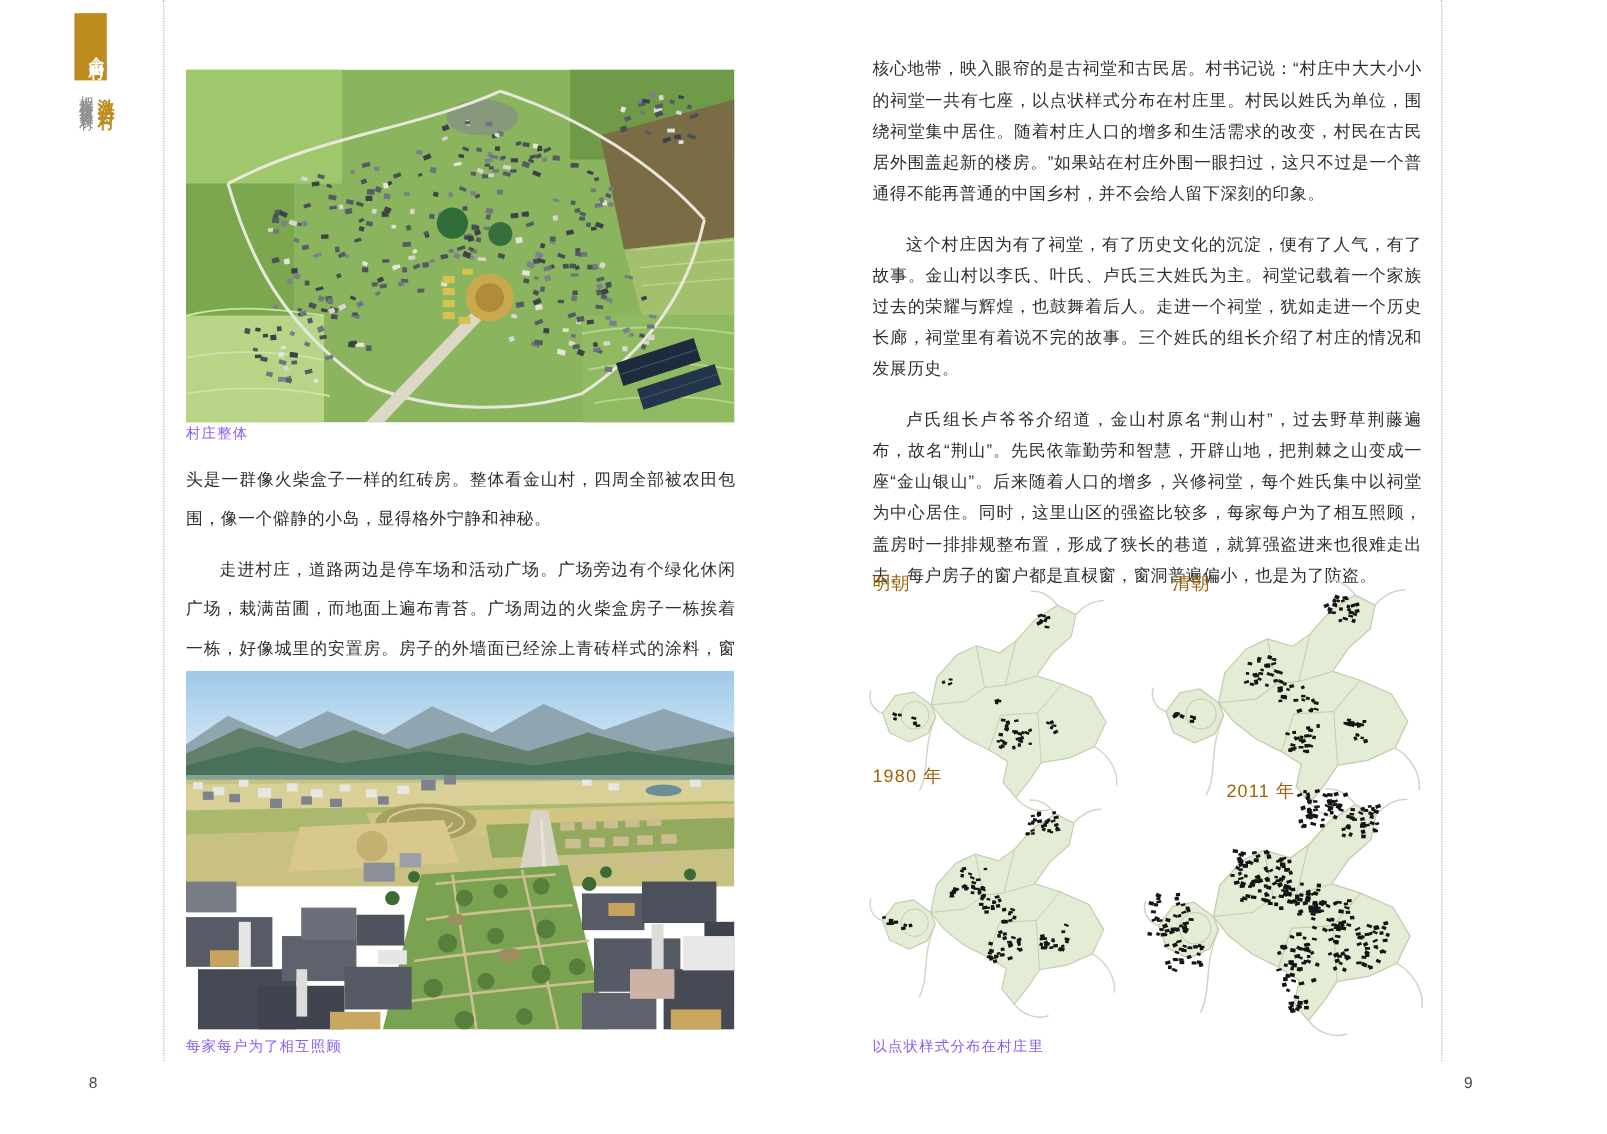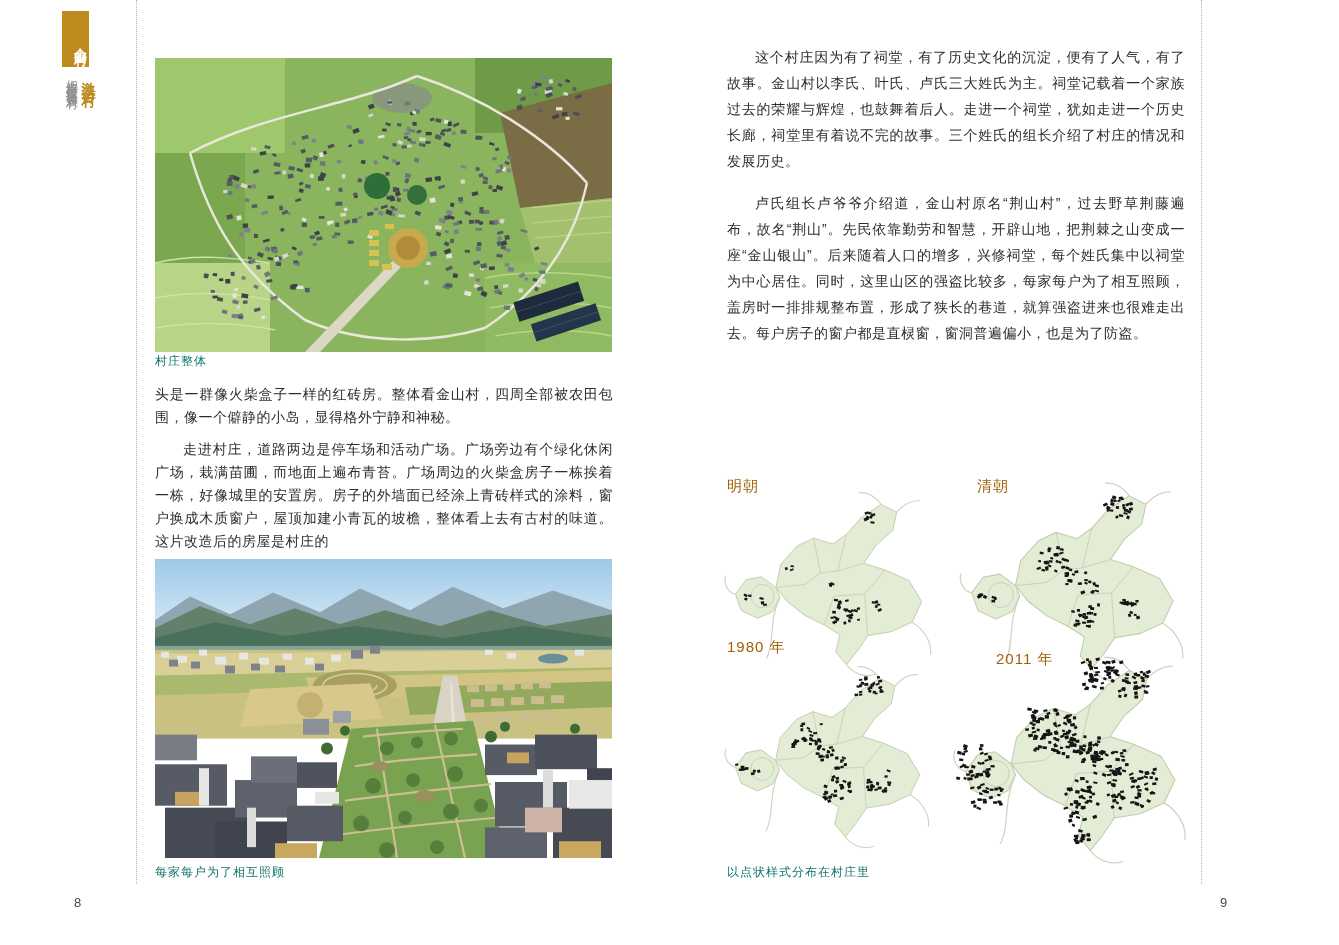--- a/index.html
+++ b/index.html
@@ -11,25 +11,25 @@
   .vtext{writing-mode:vertical-rl;text-orientation:upright;position:absolute;}
   .tag-box{
     left:62px;top:11px;width:27px;height:56px;background:#BE8B1E;color:#ffffff;
     font-size:13px;font-weight:bold;letter-spacing:3px;text-align:center;
     padding-top:5px;box-sizing:border-box;
   }
   .series-tag{left:80px;top:71px;color:#BE8B1E;font-size:14px;font-weight:bold;letter-spacing:4px;}
   .slogan{left:63px;top:70px;color:#8f8f8f;font-size:12px;letter-spacing:2px;}
   figure{margin:0;position:absolute;}
   figure svg{display:block;width:100%;height:100%;}
-  .caption{position:absolute;font-size:12px;color:#0f766e;letter-spacing:1px;}
+  .caption{position:absolute;font-size:12px;color:#8b5cf6;letter-spacing:1px;}
   .textcol{position:absolute;text-align:justify;}
   .textcol p{margin:0;font-size:14px;color:#2e2e2e;letter-spacing:0.5px;}
   .left-col{left:155px;top:383px;width:458px;}
-  .left-col p{line-height:23px;margin-bottom:9px;}
+  .left-col p{line-height:33px;margin-bottom:9px;}
   .right-col{left:727px;top:44px;width:458px;}
   .right-col p{line-height:26px;margin-bottom:16px;}
   .indent{text-indent:2em;}
   .map-label{position:absolute;font-size:15px;color:#a16207;letter-spacing:1px;}
   .map-fig{position:absolute;}
   .pagenum{position:absolute;font-size:13px;color:#4a4a4a;}
 </style>
 </head>
 <body>
 
@@ -544,20 +544,21 @@
       <circle cx="190" cy="174" r="5" fill="#3e6b34"></circle>
       <circle cx="172" cy="192" r="6" fill="#3e6b34"></circle>
       <circle cx="350" cy="170" r="5" fill="#3e6b34"></circle>
     </svg>
   </figure>
   <div class="caption" style="left:155px;top:864px;">每家每户为了相互照顾</div>
 
   <div class="pagenum" style="left:74px;top:895px;">8</div>
 
   <div class="textcol right-col">
+    <p>核心地带，映入眼帘的是古祠堂和古民居。村书记说：“村庄中大大小小的祠堂一共有七座，以点状样式分布在村庄里。村民以姓氏为单位，围绕祠堂集中居住。随着村庄人口的增多和生活需求的改变，村民在古民居外围盖起新的楼房。”如果站在村庄外围一眼扫过，这只不过是一个普通得不能再普通的中国乡村，并不会给人留下深刻的印象。</p>
     <p class="indent">这个村庄因为有了祠堂，有了历史文化的沉淀，便有了人气，有了故事。金山村以李氏、叶氏、卢氏三大姓氏为主。祠堂记载着一个家族过去的荣耀与辉煌，也鼓舞着后人。走进一个祠堂，犹如走进一个历史长廊，祠堂里有着说不完的故事。三个姓氏的组长介绍了村庄的情况和发展历史。</p>
     <p class="indent">卢氏组长卢爷爷介绍道，金山村原名“荆山村”，过去野草荆藤遍布，故名“荆山”。先民依靠勤劳和智慧，开辟山地，把荆棘之山变成一座“金山银山”。后来随着人口的增多，兴修祠堂，每个姓氏集中以祠堂为中心居住。同时，这里山区的强盗比较多，每家每户为了相互照顾，盖房时一排排规整布置，形成了狭长的巷道，就算强盗进来也很难走出去。每户房子的窗户都是直棂窗，窗洞普遍偏小，也是为了防盗。</p>
   </div>
 
   <svg width="0" height="0" style="position:absolute" aria-hidden="true">
     <defs>
       <g id="village-base">
         <path d="M131,183 C138,192 150,197 161,193 M16,110 C8,108 3,99 6,91 M183,25 C190,17 199,13 207,13 M199,139 C211,146 220,160 218,173 M62,113 C50,140 57,160 48,177 M167,17 C160,8 152,4 144,5" stroke="#d9d1c1" stroke-width="1.2" fill="none"></path>
         <path d="M63,79 L80,60 L97,52 L117,58 L131,48 L147,30 L167,17 L183,25 L179,44 L162,59 L149,78 L171,85 L196,96 L209,118 L199,139 L177,149 L153,153 L143,168 L131,183 L120,170 L124,152 L108,142 L88,132 L70,118 L58,103 Z" fill="#e3ecd4" stroke="#c3ccae" stroke-width="1"></path>
         <path d="M58,103 L43,92 L27,95 L16,110 L22,127 L39,135 L55,128 L62,113 Z" fill="#e3ecd4" stroke="#c3ccae" stroke-width="1"></path>
@@ -888,21 +889,21 @@
           <rect x="-2.114454370364547" y="-1.4576929528615437" width="4.228908740729094" height="2.9153859057230873" fill="#151515" transform="translate(23.8 112.5) rotate(-6)"></rect>
           <rect x="-1.593419768929016" y="-1.110774658236187" width="3.186839537858032" height="2.221549316472374" fill="#151515" transform="translate(17.3 107.4) rotate(-14)"></rect>
           <rect x="-1.8074423945276066" y="-1.1327067388687282" width="3.614884789055213" height="2.2654134777374564" fill="#151515" transform="translate(21.2 112.8) rotate(-0)"></rect>
           <rect x="-2.015868389699608" y="-1.3593657759949564" width="4.031736779399216" height="2.718731551989913" fill="#151515" transform="translate(34.2 116.9) rotate(-12)"></rect>
           <rect x="-1.5235020414576865" y="-1.2943733871215954" width="3.047004082915373" height="2.588746774243191" fill="#151515" transform="translate(35.8 114.1) rotate(14)"></rect>
           <rect x="-1.5707481309073046" y="-1.4790782783878966" width="3.141496261814609" height="2.9581565567757933" fill="#151515" transform="translate(40.4 114.4) rotate(-14)"></rect>
         </g>
       </svg>
   </figure>
 
-  <div class="map-label" style="left:996px;top:650px;">2011 年</div>
+  <div class="map-label" style="left:1022px;top:650px;">2011 年</div>
   <figure class="map-fig" style="left:948px;top:652px;width:250px;height:217px;">
     <svg viewBox="0 0 230 200">
         <use href="#village-base"></use>
         <g>
           <rect x="-1.7949929624446668" y="-1.3126707746181636" width="3.5899859248893335" height="2.6253415492363272" fill="#151515" transform="translate(141.6 33.3) rotate(-6)"></rect>
           <rect x="-2.144027463661041" y="-1.2539008242543788" width="4.288054927322082" height="2.5078016485087575" fill="#151515" transform="translate(147.5 9.6) rotate(5)"></rect>
           <rect x="-1.9229380035889334" y="-1.226282518939115" width="3.845876007177867" height="2.45256503787823" fill="#151515" transform="translate(147.5 14.5) rotate(8)"></rect>
           <rect x="-1.364600820618216" y="-1.4001127397757955" width="2.729201641236432" height="2.800225479551591" fill="#151515" transform="translate(148.9 23.3) rotate(1)"></rect>
           <rect x="-1.6142863205401228" y="-1.4744592232047582" width="3.2285726410802456" height="2.9489184464095164" fill="#151515" transform="translate(127.9 33.4) rotate(11)"></rect>
           <rect x="-1.5588531112414785" y="-1.4249727300950328" width="3.117706222482957" height="2.8499454601900656" fill="#151515" transform="translate(151.6 26.7) rotate(27)"></rect>

